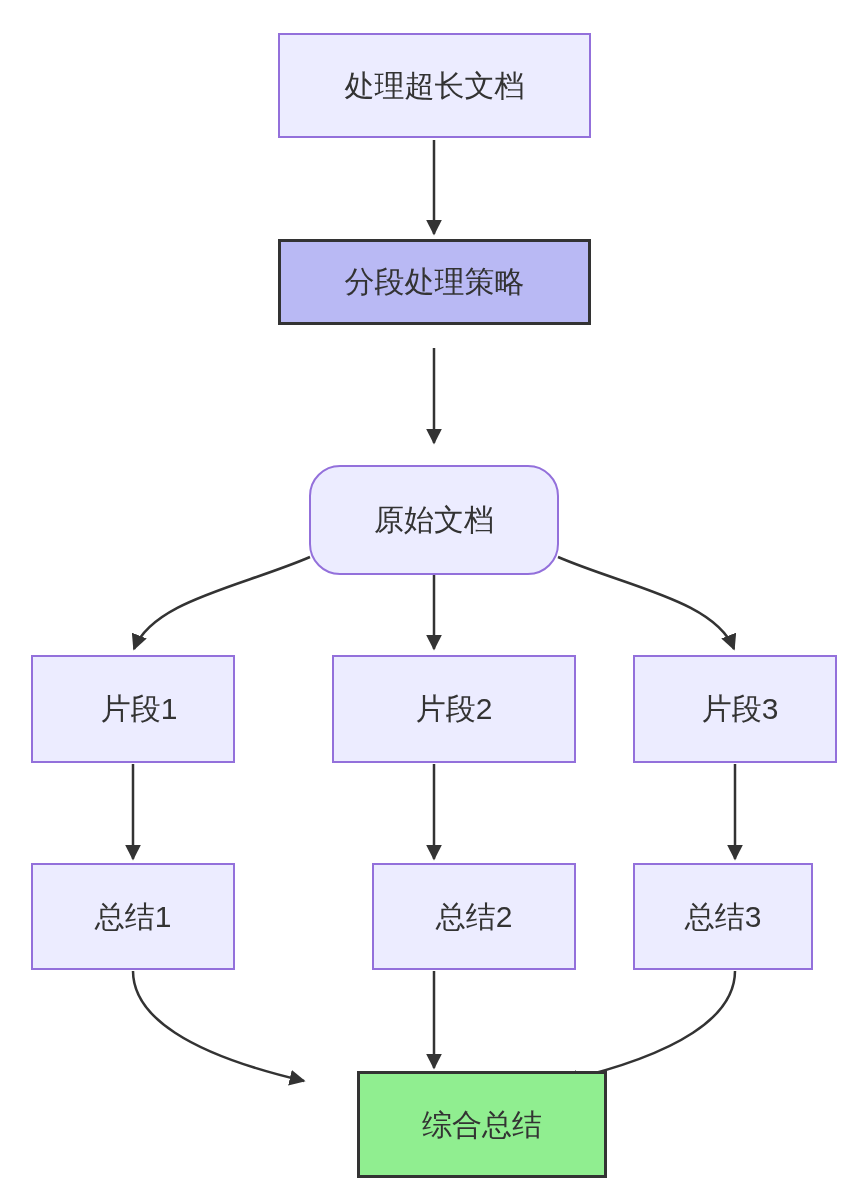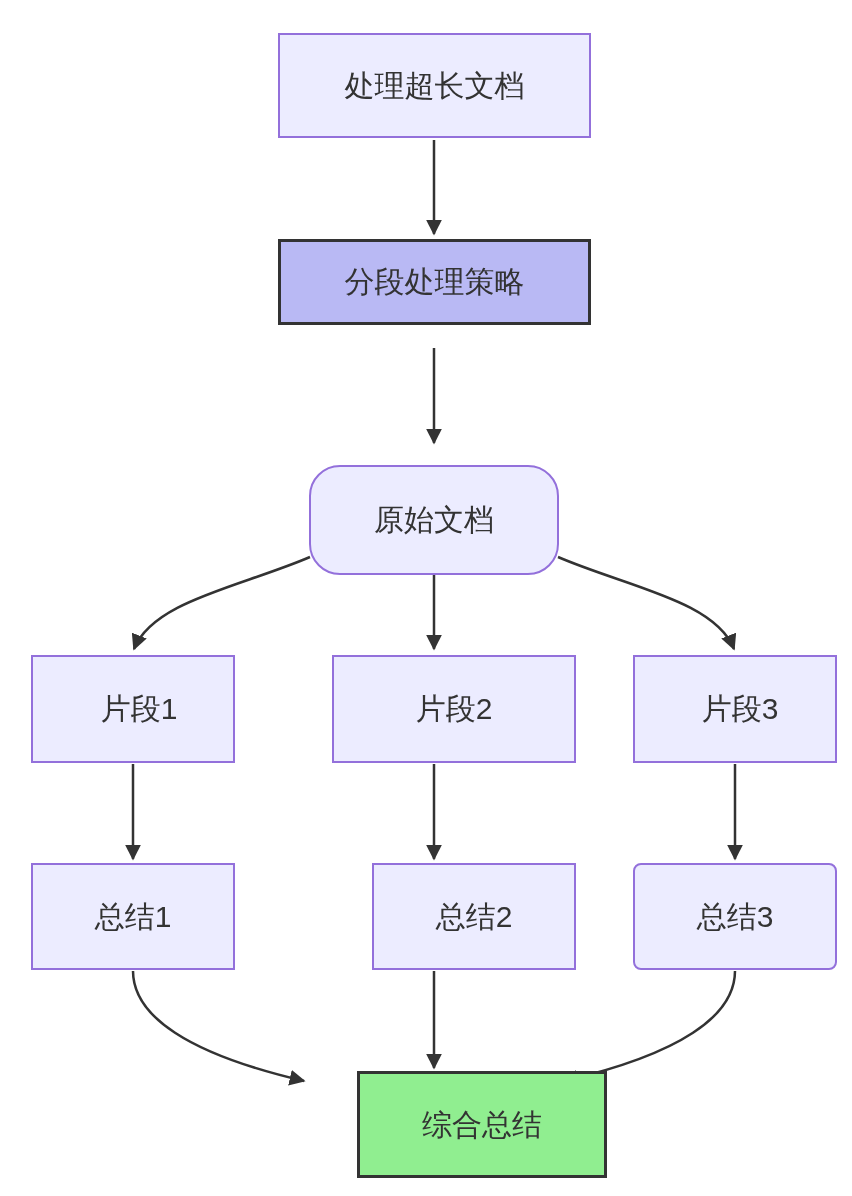--- a/index.html
+++ b/index.html
@@ -71,17 +71,17 @@
   <div class="node" style="left:31px;top:655px;width:204px;height:108px;padding-left:12px;">片段1</div>
 
   <div class="node" style="left:332px;top:655px;width:244px;height:108px;">片段2</div>
 
   <div class="node" style="left:633px;top:655px;width:204px;height:108px;padding-left:10px;">片段3</div>
 
   <div class="node" style="left:31px;top:863px;width:204px;height:107px;">总结1</div>
 
   <div class="node" style="left:332px;top:863px;width:204px;height:107px;margin-left:40px;">总结2</div>
 
-  <div class="node" style="left:633px;top:863px;width:204px;height:107px;border-radius:8px;">总结3</div>
+  <div class="node" style="left:633px;top:863px;width:180px;height:107px;">总结3</div>
 
   <div class="node node--success" style="left:309px;top:1071px;width:250px;height:107px;margin-left:48px;">综合总结</div>
 
 </div>
 
 </body></html>

